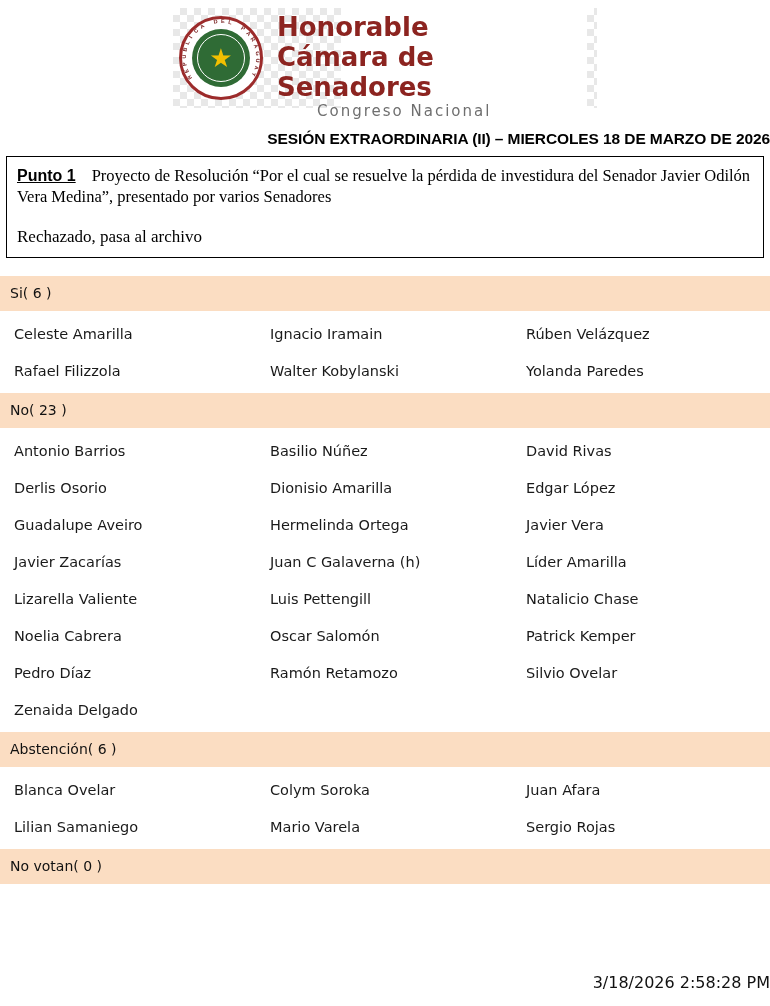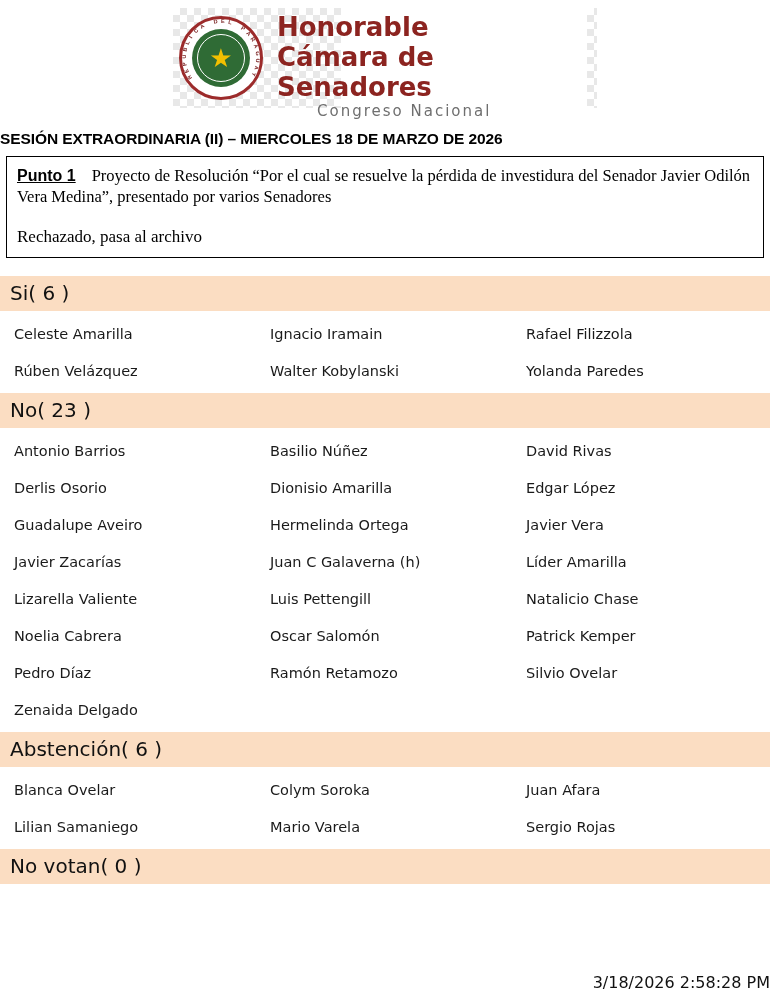--- a/index.html
+++ b/index.html
@@ -117,21 +117,21 @@
     font-family: "DejaVu Sans", sans-serif;
     font-size: 15px;
     color: #6f6f6f;
     letter-spacing: 2px;
     margin-top: 0;
     margin-left: 40px;
   }
 
   
   .session-title {
-    text-align: left;
+    text-align: right;
     font-weight: bold;
     font-size: 15.5px;
     margin-top: 22px;
     letter-spacing: -0.1px;
   }
 
   
   .motion-box {
     margin: 8px 6px 0 6px;
     border: 1px solid #000000;
@@ -157,21 +157,21 @@
     margin-top: 20px;
   }
 
   
   .groups {
     margin-top: 18px;
   }
   .group-header {
     background: #fbddc2;
     font-family: "DejaVu Sans", sans-serif;
-    font-size: 20px;
+    font-size: 14px;
     color: #111111;
     padding: 7px 0 8px 10px;
     line-height: 20px;
   }
   .names-grid {
     display: grid;
     grid-template-columns: 256px 256px 1fr;
     padding: 4px;
   }
   .name-cell {
@@ -245,22 +245,22 @@
     <span class="motion-punto">Punto 1</span><span>Proyecto de Resolución “Por el cual se resuelve la pérdida de investidura del Senador Javier Odilón Vera Medina”, presentado por varios Senadores</span>
   </div>
   <div class="motion-result">Rechazado, pasa al archivo</div>
 </div>
 
 <div class="groups" id="groups-container">
     <div class="group-header">Si( 6 )</div>
     <div class="names-grid">
       <div class="name-cell">Celeste Amarilla</div>
       <div class="name-cell">Ignacio Iramain</div>
+      <div class="name-cell">Rúben Velázquez</div>
       <div class="name-cell">Rafael Filizzola</div>
-      <div class="name-cell">Rúben Velázquez</div>
       <div class="name-cell">Walter Kobylanski</div>
       <div class="name-cell">Yolanda Paredes</div>
     </div>
     <div class="group-header">No( 23 )</div>
     <div class="names-grid">
       <div class="name-cell">Antonio Barrios</div>
       <div class="name-cell">Basilio Núñez</div>
       <div class="name-cell">David Rivas</div>
       <div class="name-cell">Derlis Osorio</div>
       <div class="name-cell">Dionisio Amarilla</div>

